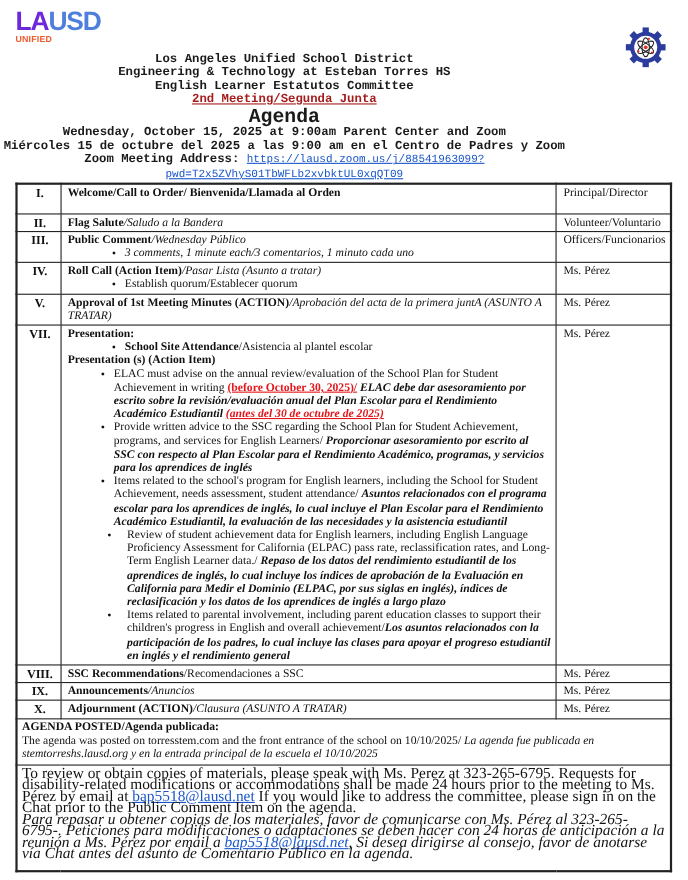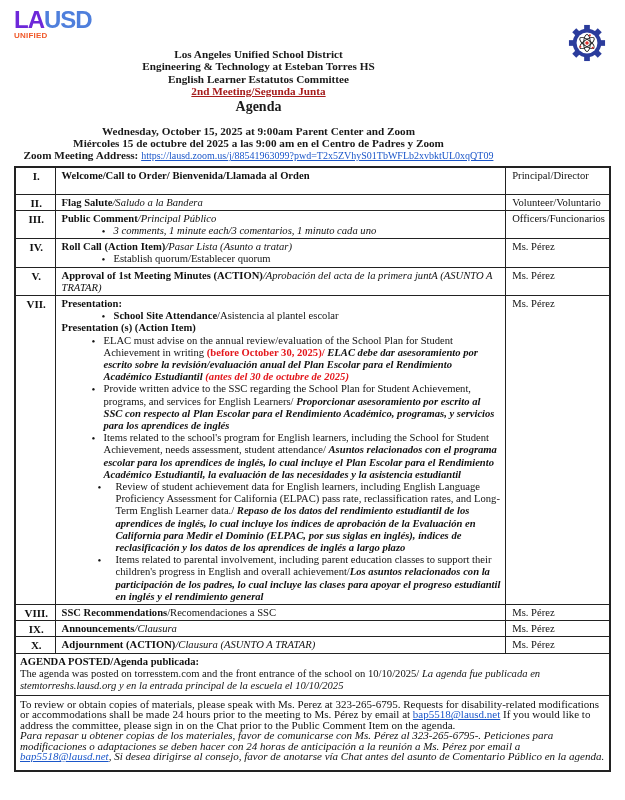--- a/index.html
+++ b/index.html
@@ -7,46 +7,46 @@
   body { position: relative; font-family: "Liberation Serif", serif; color: #111; }
 
   .logo-lausd { position: absolute; left: 14px; top: 9px; width: 80px; height: 32px; }
   .logo-lausd .big { font-family: "Liberation Sans", sans-serif; font-weight: 900; font-size: 24px; letter-spacing: -1px; line-height: 22px; display: block; }
   .logo-lausd .big .la { color: #6d28d9; }
   .logo-lausd .big .usd { color: #4f7fdc; }
   .logo-lausd .small { font-family: "Liberation Sans", sans-serif; font-weight: 700; font-size: 8px; color: #f0592a; line-height: 9px; display: block; letter-spacing: 0.2px; }
 
   .logo-gear { position: absolute; left: 568px; top: 24px; width: 38px; height: 38px; }
 
-  .header { position: absolute; left: 0; top: 48px; width: 517px; text-align: center; font-family: Liberation Serif, serif; }
+  .header { position: absolute; left: 0; top: 48px; width: 517px; text-align: center; font-family: Liberation Mono, monospace; }
   .header .line { font-weight: 700; font-size: 11.2px; line-height: 12.4px; color: #1a1a1a; }
   .header .meeting { color: #a51c1c; text-decoration: underline; }
-  .header .agenda { font-size: 14px; line-height: 14px; margin-top: 2px; }
-  .header .line.date { margin-top: 11px; }
+  .header .agenda { font-size: 18px; line-height: 14px; margin-top: 2px; }
+  .header .line.date { margin-top: 1px; }
   .header a { color: #1a56c9; text-decoration: underline; font-weight: 400; font-size: 10px; }
   .header .plain { font-weight: 400; }
 
   table.agenda { position: absolute; left: 14px; top: 166px; width: 597px; border-collapse: collapse; border: 2px solid #222; font-size: 10.6px; line-height: 12.2px; }
   table.agenda td { border: 1.5px solid #222; vertical-align: top; padding: 2px 4px 1px 6px; }
   td.num { width: 40px; text-align: center; font-weight: 700; font-size: 11px; }
   td.who { width: 100px; font-size: 10.6px; }
   .b { font-weight: 700; }
   .i { font-style: italic; }
   .bi { font-weight: 700; font-style: italic; }
-  .red { color: #e3161b; }
+  .red { color: #e3161b; text-decoration: underline; }
   ul { margin-left: 26px; list-style: none; }
   ul li { position: relative; padding-left: 10px; margin-left: 16px; }
   ul li::before { content: "•"; position: absolute; left: -2px; top: 0; font-size: 11px; }
   ul.deep { margin-left: 16px; }
   ul.deep li { padding-left: 10px; }
   ul.deep li.indent { padding-left: 22px; }
   ul.deep li.indent::before { left: 4px; }
   .h1row { height: 27px; }
   .posted { font-size: 10.6px; line-height: 12.4px; padding: 2px 4px 2px 4px !important; }
-  .footnote { font-size: 11px; line-height: 10.5px; padding: 3px 4px 8px 4px !important; }
+  .footnote { font-size: 14px; line-height: 10.5px; padding: 3px 4px 8px 4px !important; }
   .footnote a { color: #1a56c9; text-decoration: underline; }
 </style>
 </head>
 <body>
 
 <div class="logo-lausd">
   <span class="big"><span class="la">LA</span><span class="usd">USD</span></span>
   <span class="small">UNIFIED</span>
 </div>
 
@@ -95,21 +95,21 @@
     <td><span class="b">Welcome/Call to Order/ Bienvenida/Llamada al Orden</span></td>
     <td class="who">Principal/Director</td>
   </tr>
   <tr>
     <td class="num">II.</td>
     <td><span class="b">Flag Salute</span><span class="i">/Saludo a la Bandera</span></td>
     <td class="who">Volunteer/Voluntario</td>
   </tr>
   <tr>
     <td class="num">III.</td>
-    <td><span class="b">Public Comment</span><span class="i">/Principal Público</span>
+    <td><span class="b">Public Comment</span><span class="i">/Wednesday Público</span>
       <ul>
             <li class="i">3 comments, 1 minute each/3 comentarios, 1 minuto cada uno</li>
           </ul>
     </td>
     <td class="who">Officers/Funcionarios</td>
   </tr>
   <tr>
     <td class="num">IV.</td>
     <td><span class="b">Roll Call (Action Item)</span><span class="i">/Pasar Lista (Asunto a tratar)</span>
       <ul>
@@ -151,21 +151,21 @@
     </td>
     <td class="who">Ms. Pérez</td>
   </tr>
   <tr>
     <td class="num">VIII.</td>
     <td><span class="b">SSC Recommendations</span><span>/Recomendaciones a SSC</span></td>
     <td class="who">Ms. Pérez</td>
   </tr>
   <tr>
     <td class="num">IX.</td>
-    <td><span class="b">Announcements</span><span class="i">/Clausura</span></td>
+    <td><span class="b">Announcements</span><span class="i">/Anuncios</span></td>
     <td class="who">Ms. Pérez</td>
   </tr>
   <tr>
     <td class="num">X.</td>
     <td><span class="b">Adjournment (ACTION)</span><span class="i">/Clausura (ASUNTO A TRATAR)</span></td>
     <td class="who">Ms. Pérez</td>
   </tr>
   <tr>
     <td colspan="3" class="posted">
       <div class="b">AGENDA POSTED/Agenda publicada:</div>

